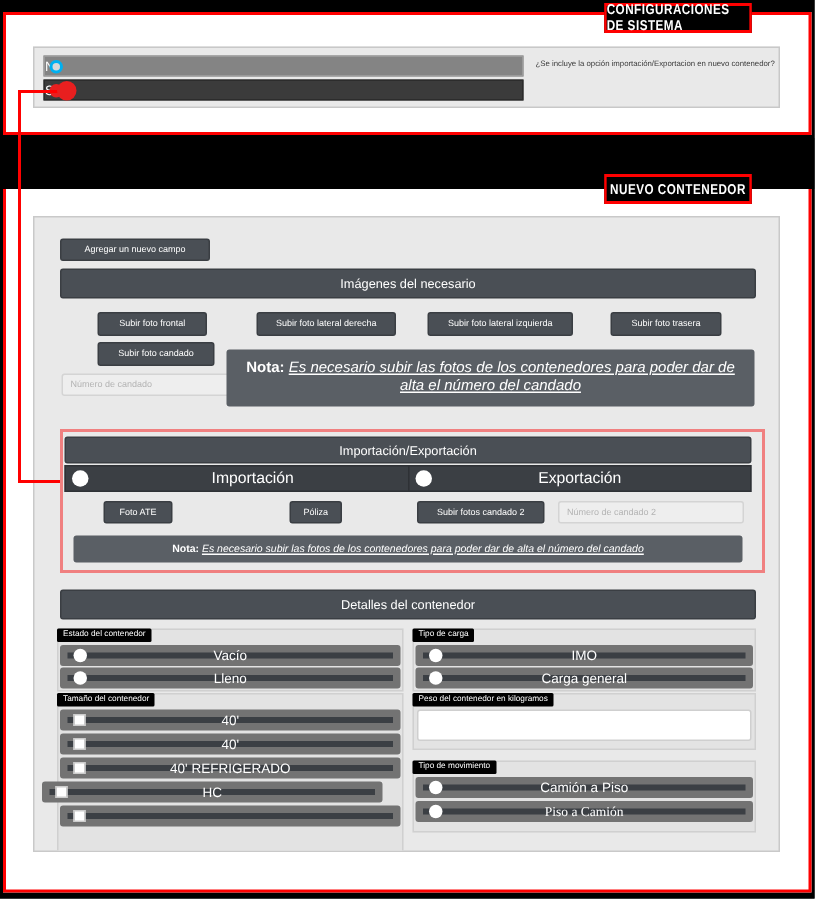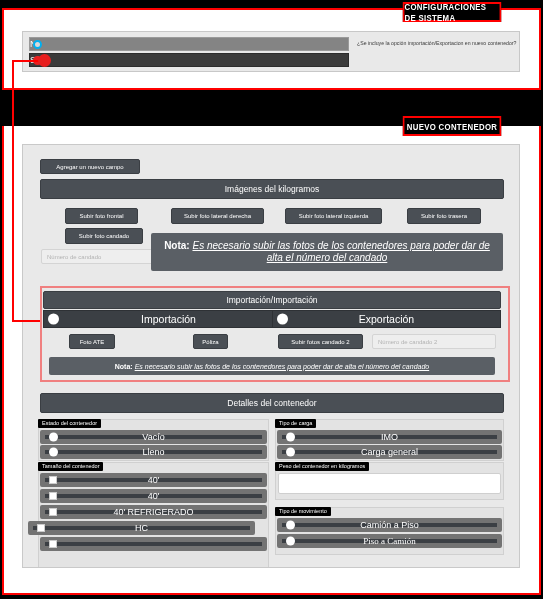--- a/index.html
+++ b/index.html
@@ -295,37 +295,37 @@
       <span>Sí</span>
     </div>
   </div>
   <div id="tp-question">¿Se incluye la opción importación/Exportacion en nuevo contenedor?</div>
 </div>
 
 <div id="main-card">
 
   <div class="btn-dark abs" style="left:17px; top:14px; width:100px; height:15px;">Agregar un nuevo campo</div>
 
-  <div class="section-header abs" style="left:17px; top:34px; width:464px; height:20px;">Imágenes del kilogramos</div>
+  <div class="section-header abs" style="left:17px; top:34px; width:464px; height:20px;">Imágenes del necesario</div>
 
   <div class="btn-dark abs" style="left:42px; top:63px; width:73px; height:16px;">Subir foto frontal</div>
   <div class="btn-dark abs" style="left:148px; top:63px; width:93px; height:16px;">Subir foto lateral derecha</div>
   <div class="btn-dark abs" style="left:262px; top:63px; width:97px; height:16px;">Subir foto lateral izquierda</div>
   <div class="btn-dark abs" style="left:384px; top:63px; width:74px; height:16px;">Subir foto trasera</div>
 
   <div class="btn-dark abs" style="left:42px; top:83px; width:78px; height:16px;">Subir foto candado</div>
 
   <div class="text-input abs" style="left:18px; top:104px; width:120px; height:15px;">Número de candado</div>
 
   <div class="note-box abs" style="left:128px; top:88px; width:352px; height:38px; font-size:10px; line-height:1.25;">
     <span><span class="note-label">Nota:</span>
     <span class="note-text">Es necesario subir las fotos de los contenedores para poder dar de alta el número del candado</span></span>
   </div>
 
-  <div class="section-header abs" style="left:20px; top:146px; width:458px; height:18px;">Importación/Importación</div>
+  <div class="section-header abs" style="left:20px; top:146px; width:458px; height:18px;">Importación/Exportación</div>
 
   <div class="ie-row" style="left:20px; top:165px; width:251px; height:18px;">
     <span class="ie-radio"></span>
     <span>Importación</span>
   </div>
   <div class="ie-row" style="left:249px; top:165px; width:229px; height:18px;">
     <span class="ie-radio"></span>
     <span>Exportación</span>
   </div>
 

